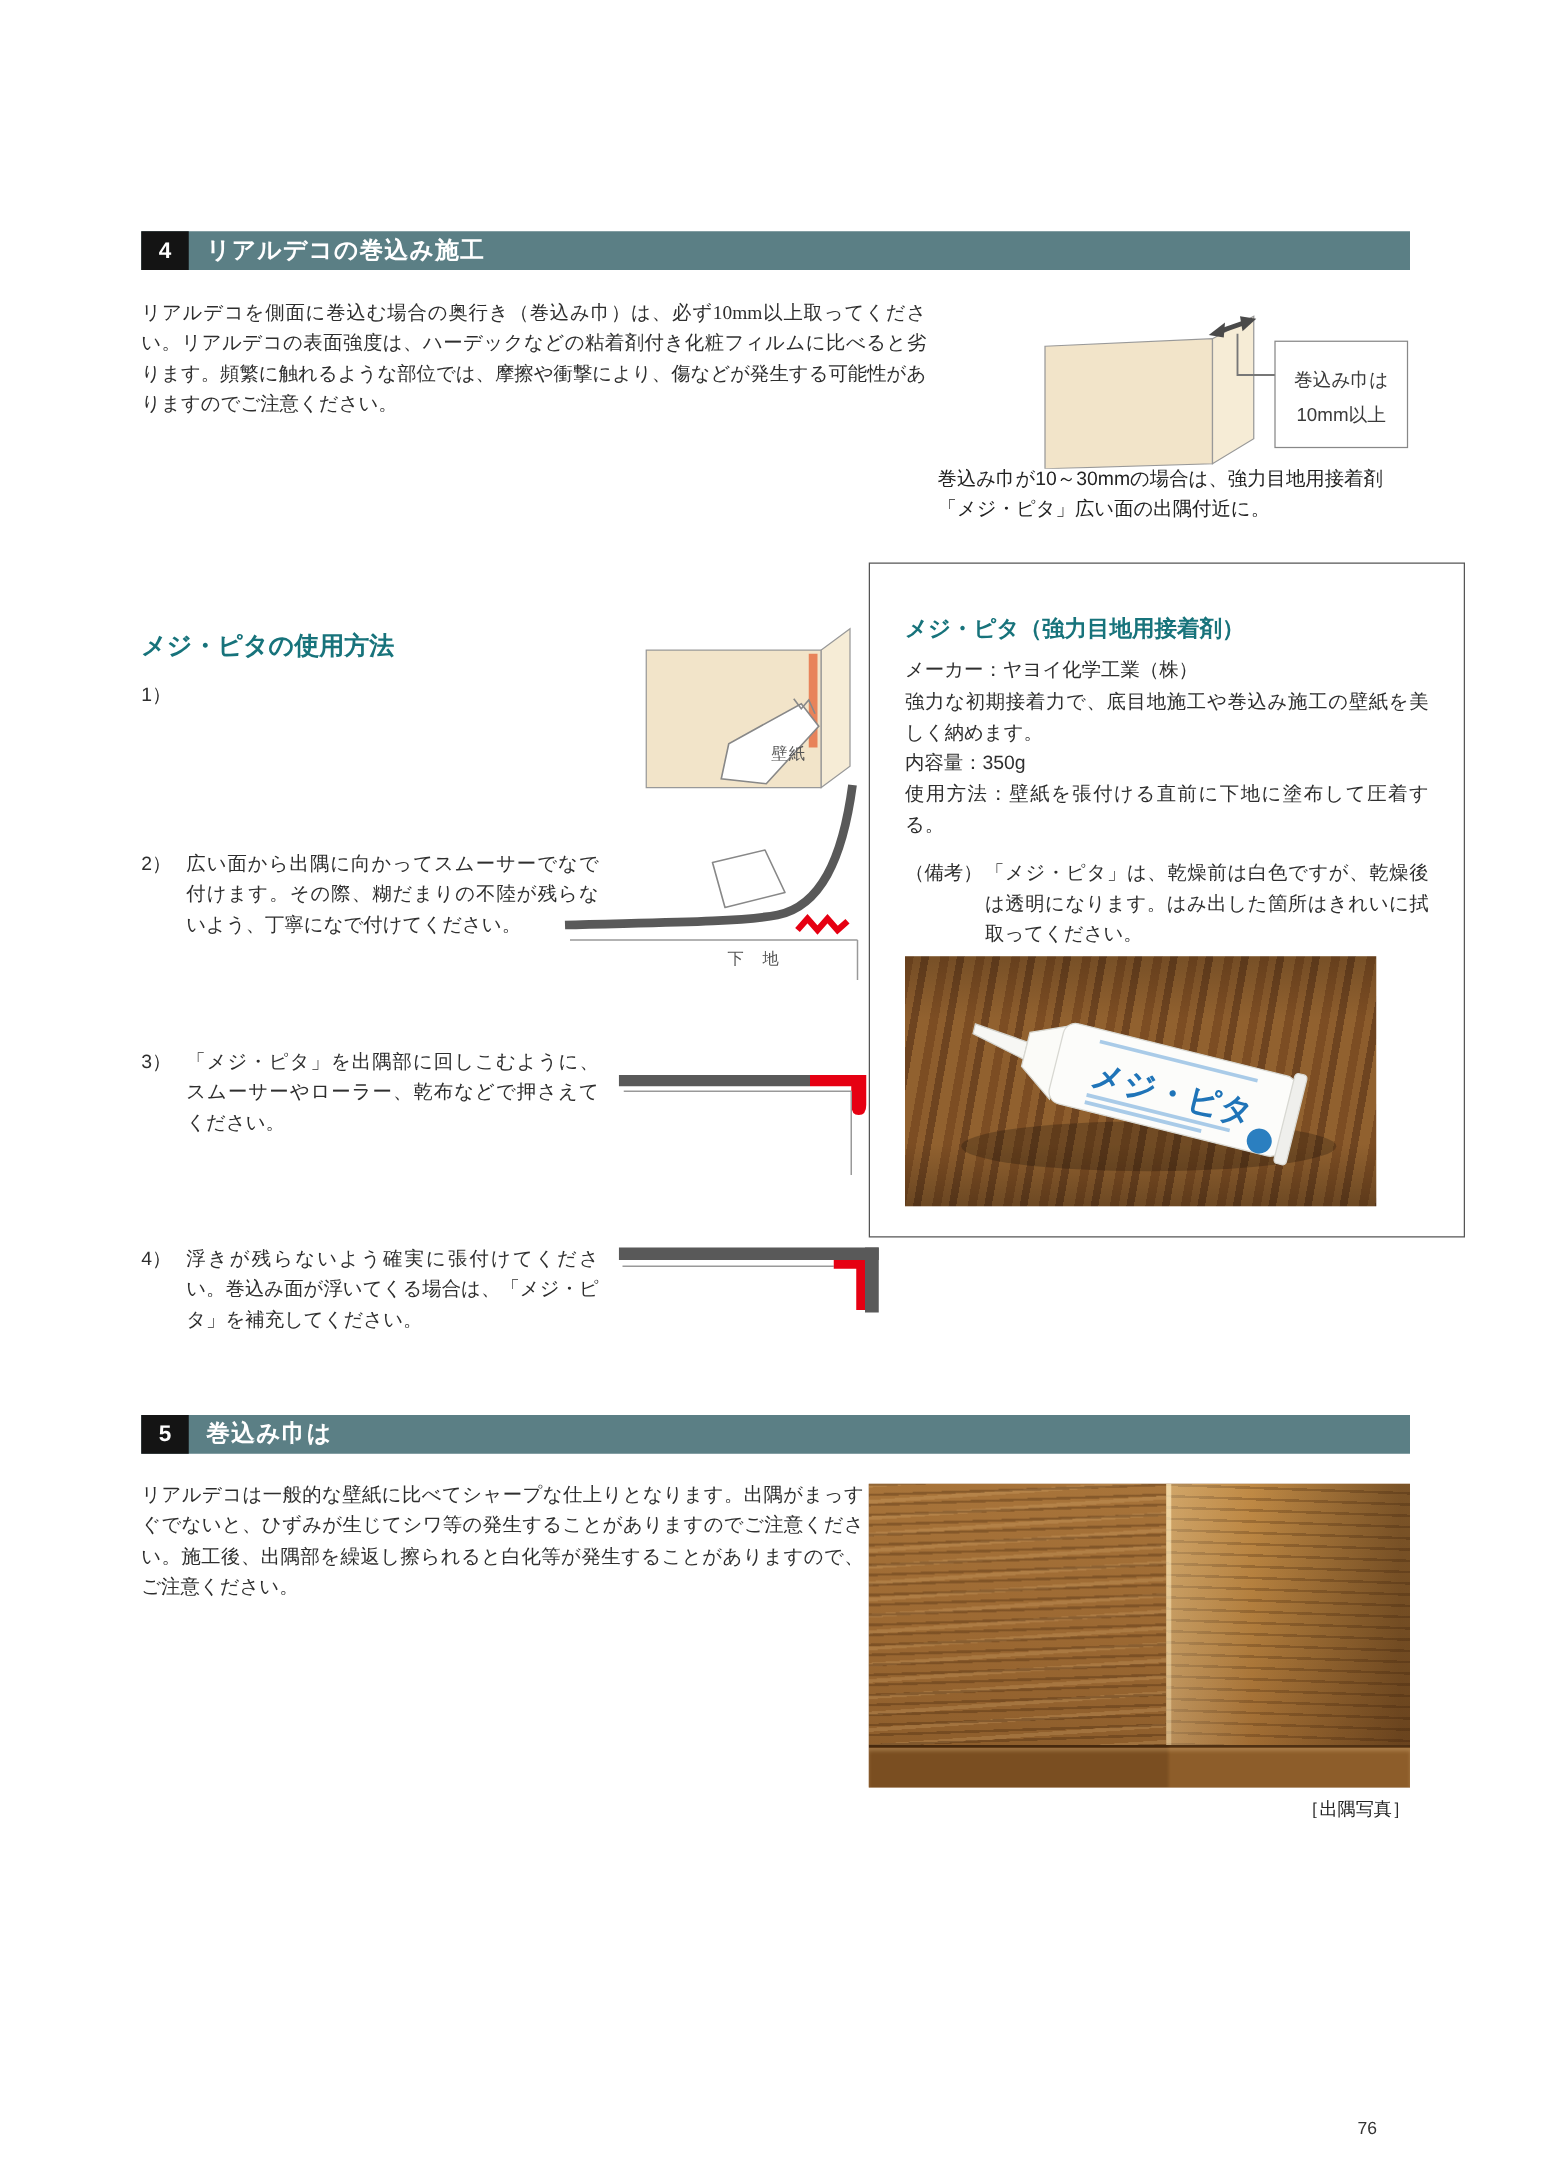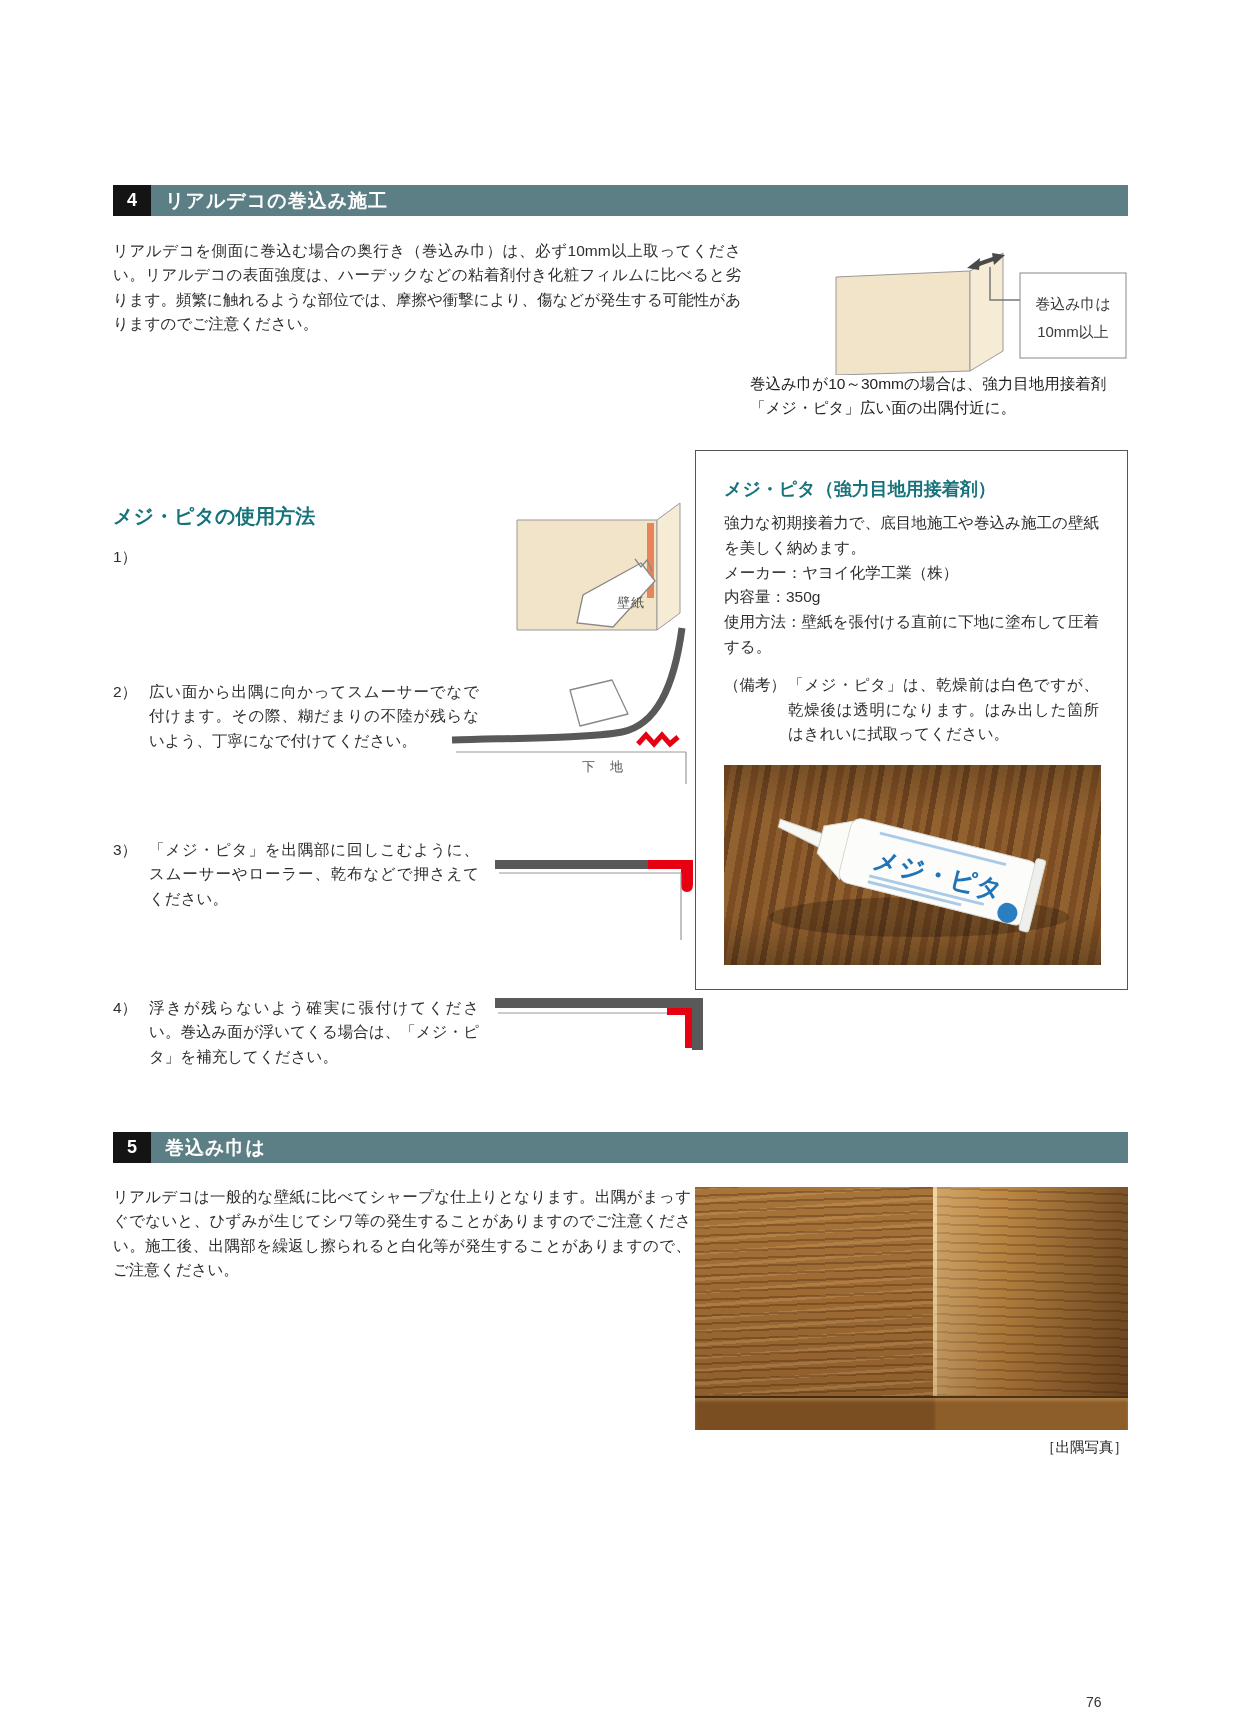--- a/index.html
+++ b/index.html
@@ -10,21 +10,21 @@
   
   .sec-bar { position:absolute; left:113px; width:1015px; height:31px; background:#5b7f85; }
   .sec-num { position:absolute; left:0; top:0; width:38px; height:31px; background:#141414;
              color:#fff; font-size:18px; font-weight:bold; text-align:center; line-height:31px; }
   .sec-title { position:absolute; left:52px; top:0; height:31px; line-height:31px;
                color:#fff; font-size:19px; font-weight:bold; letter-spacing:1px; }
 
   .body-text { font-size:15.5px; line-height:1.58; color:#2e2e2e; text-align:justify; }
 
   
-  .intro { position:absolute; left:113px; top:239px; width:628px; }
+  .intro { position:absolute; left:113px; top:239px; width:628px;font-family:Liberation Serif, serif; }
 
   
   .wrap-diagram { position:absolute; left:750px; top:235px; width:378px; height:140px; }
   .wrap-caption { position:absolute; left:750px; top:372px; width:380px; font-size:15.5px;
                   line-height:1.55; color:#222; }
 
   
   .usage-heading { position:absolute; left:113px; top:503px; font-size:20px; font-weight:bold; color:#17737b; }
   .step { position:absolute; left:113px; display:flex; }
   .step .num { width:36px; flex:0 0 36px; font-size:15.5px; line-height:1.58; }
@@ -36,22 +36,22 @@
 
   .d1 { position:absolute; left:465px; top:455px; }
   .d2 { position:absolute; left:440px; top:592px; width:252px; height:192px; }
   .d2 .lbl { position:absolute; font-size:13px; color:#555; letter-spacing:1px; }
   .d2 .lbl-wall { left:177px; top:2px; }
   .d2 .lbl-sub  { left:142px; top:166px; }
   .d3 { position:absolute; left:495px; top:848px; }
   .d4 { position:absolute; left:495px; top:991px; }
 
   
-  .product-box { position:absolute; left:695px; top:450px; width:433px; height:540px;
-                 border:1px solid #555; padding:26px 28px; }
+  .product-box { position:absolute; left:695px; top:450px; width:477px; height:540px;
+                 border:1px solid #555; padding:40px 28px; }
   .product-box h3 { font-size:18px; font-weight:bold; color:#17737b; margin-bottom:10px; }
   .product-box .pline { font-size:15.5px; line-height:1.6; text-align:justify; }
   .pnote { display:flex; margin-top:13px; }
   .pnote .nlabel { flex:0 0 64px; font-size:15.5px; line-height:1.6; }
   .pnote .ntext  { flex:1; font-size:15.5px; line-height:1.6; text-align:justify; }
   .product-photo { position:absolute; left:28px; bottom:24px; width:377px; height:200px;
                    background:
                      linear-gradient(180deg, rgba(0,0,0,.18), rgba(0,0,0,0) 25%, rgba(0,0,0,0) 75%, rgba(0,0,0,.25)),
                      repeating-linear-gradient(100deg, #7c4d23 0 7px, #8d5d2d 7px 13px, #6e4420 13px 19px, #91612f 19px 28px);
                    overflow:hidden; }
@@ -165,22 +165,22 @@
       <line x1="3" y1="22" x2="172" y2="22" stroke="#999" stroke-width="1.2"></line>
       <rect x="0" y="7" width="208" height="10" fill="#595959"></rect>
       <rect x="197" y="7" width="11" height="52" fill="#595959"></rect>
       <rect x="172" y="17" width="25" height="7" fill="#e60012"></rect>
       <rect x="190" y="17" width="7" height="40" fill="#e60012"></rect>
     </svg>
   </div>
 
   <div class="product-box">
     <h3>メジ・ピタ（強力目地用接着剤）</h3>
+    <p class="pline">メーカー：ヤヨイ化学工業（株）</p>
     <p class="pline">強力な初期接着力で、底目地施工や巻込み施工の壁紙を美しく納めます。</p>
-    <p class="pline">メーカー：ヤヨイ化学工業（株）</p>
     <p class="pline">内容量：350g</p>
     <p class="pline">使用方法：壁紙を張付ける直前に下地に塗布して圧着する。</p>
     <div class="pnote">
       <span class="nlabel">（備考）</span>
       <p class="ntext">「メジ・ピタ」は、乾燥前は白色ですが、乾燥後は透明になります。はみ出した箇所はきれいに拭取ってください。</p>
     </div>
     <div class="product-photo">
       <svg width="377" height="200" viewBox="0 0 377 200">
         <ellipse cx="195" cy="152" rx="150" ry="20" fill="rgba(0,0,0,0.22)"></ellipse>
         <g transform="rotate(14 190 105)">

